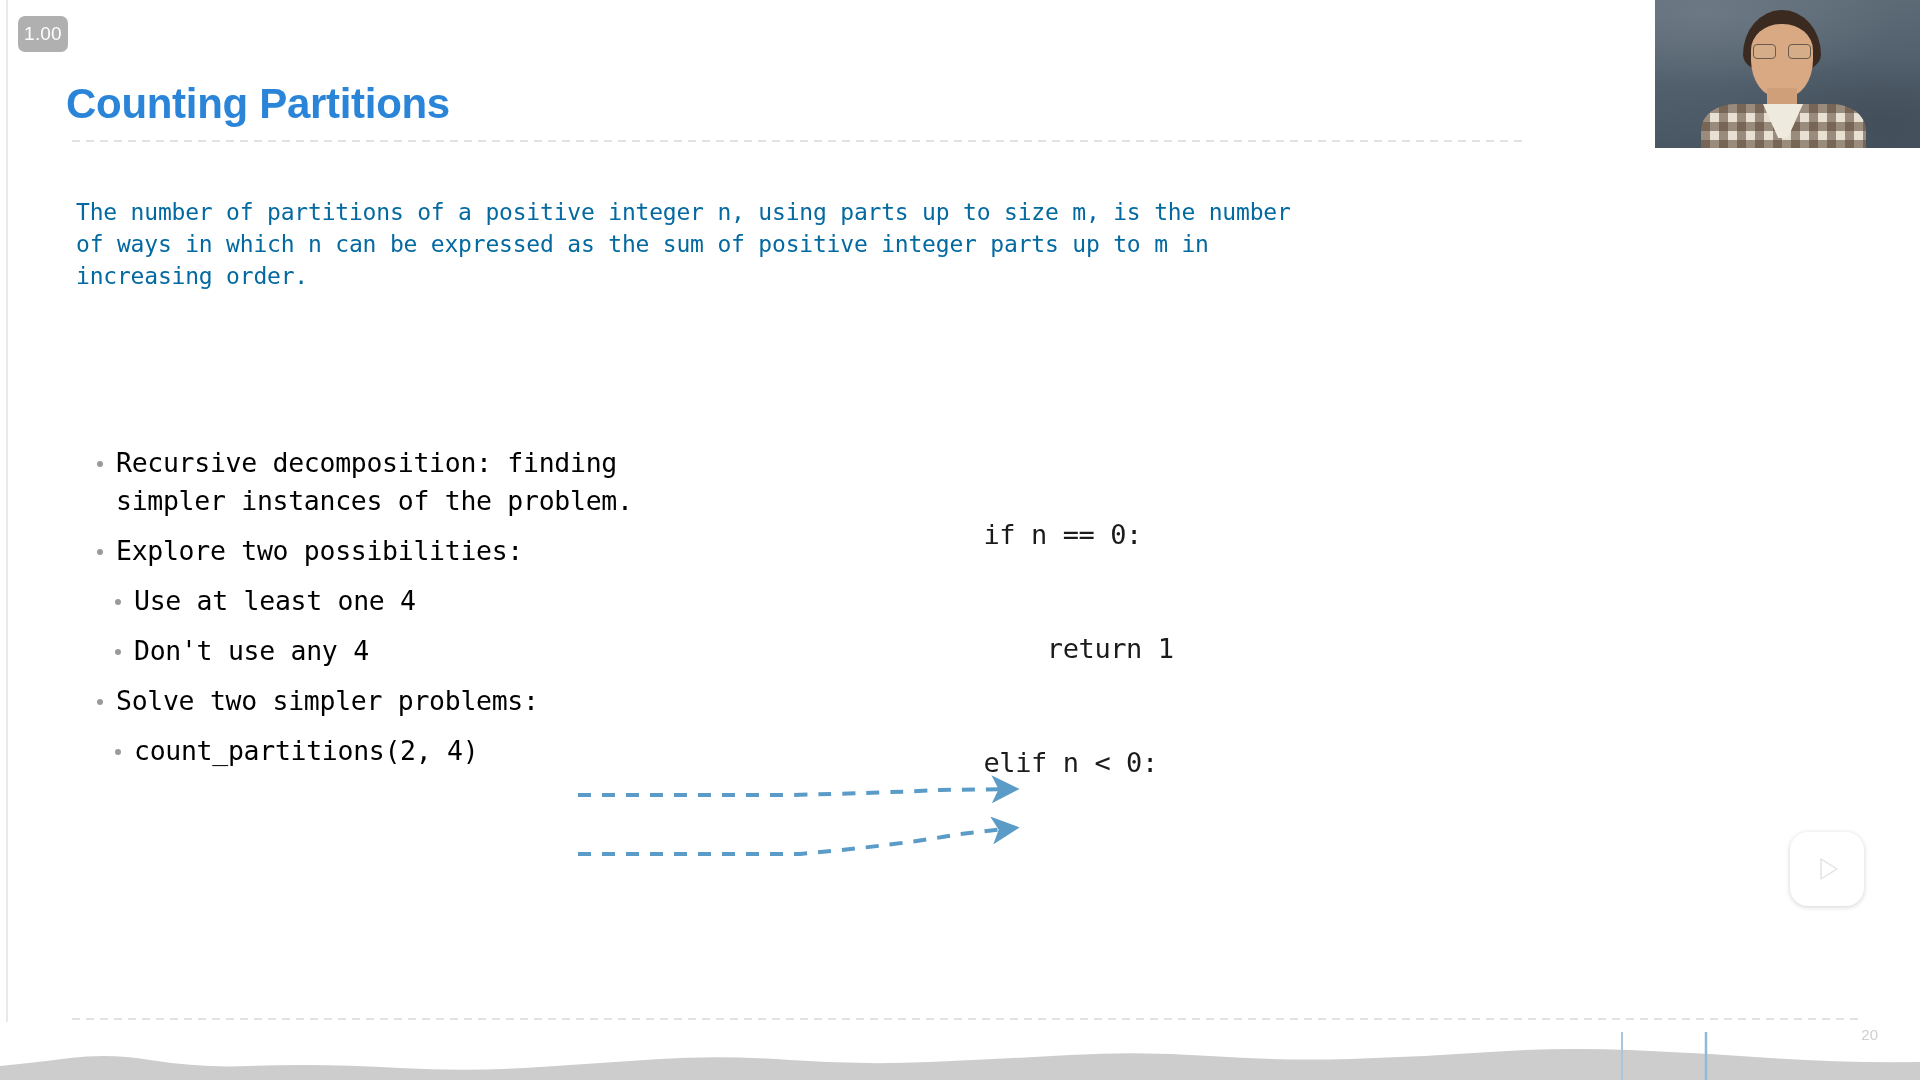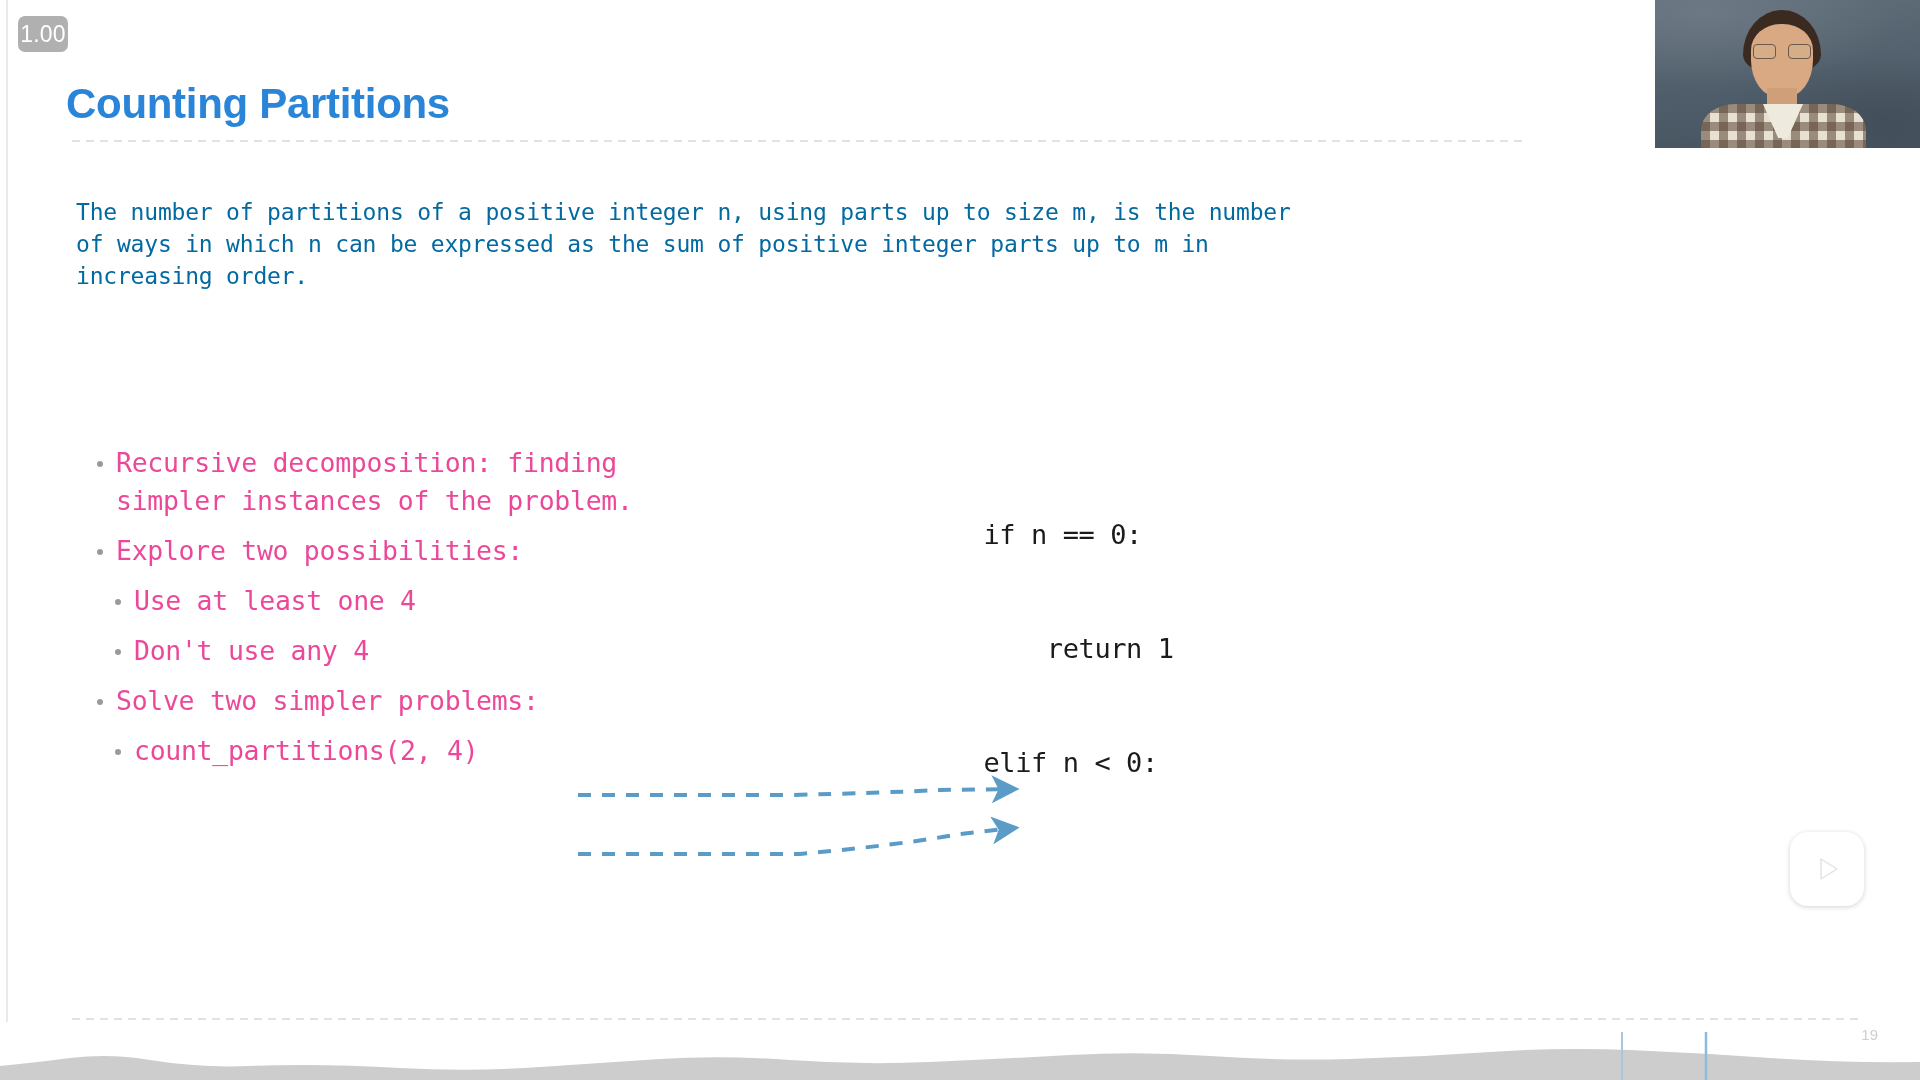--- a/index.html
+++ b/index.html
@@ -22,21 +22,21 @@
   }
 
   
   .speed-badge {
     position: absolute; left: 18px; top: 16px;
     width: 50px; height: 36px;
     background: #b0b0b0;
     border-radius: 7px;
     color: #ffffff;
     font-family: "Liberation Sans", sans-serif;
-    font-size: 23px;
+    font-size: 19px;
     display: flex; align-items: center; justify-content: center;
     letter-spacing: .2px;
   }
 
   
   .slide-title {
     position: absolute; left: 66px; top: 80px;
     font-family: "Liberation Sans", sans-serif;
     font-size: 42px;
     color: #2a85d8;
@@ -62,21 +62,21 @@
   }
 
   
   .bullets {
     position: absolute; left: 92px; top: 444px; width: 680px;
   }
   .bullet {
     position: relative;
     font-size: 26.5px;
     line-height: 38px;
-    color: #ec4899;
+    color: #000000;
     letter-spacing: -.3px;
     margin-bottom: 12px;
     white-space: pre-line;
   }
   .bullet.lvl1 { padding-left: 24px; }
   .bullet.lvl2 { padding-left: 42px; }
   .bullet::before {
     content: "";
     position: absolute;
     top: 17px;
@@ -255,21 +255,21 @@
     <div class="collar"></div>
   </div>
 
   <div class="play-overlay">
     <svg width="34" height="34" viewBox="0 0 34 34">
       <path d="M 11 7 L 27 17 L 11 27 Z" fill="#ffffff" stroke="#e2e2e2" stroke-width="1.4" stroke-linejoin="round"></path>
     </svg>
   </div>
 
   <div class="footer-rule"></div>
-  <div class="page-num">19</div>
+  <div class="page-num">20</div>
 
   <div class="waveform">
     <svg width="1920" height="48" viewBox="0 0 1920 48">
       <path d="M0,48 L0,34 Q40,30 70,26 Q110,21 150,28 Q200,36 250,34 Q320,31 400,36
                Q470,40 540,35 Q600,31 660,27 Q720,23 790,28 Q860,33 930,30 Q1000,27 1070,23
                Q1140,19 1210,24 Q1280,29 1350,27 Q1420,25 1490,20 Q1560,15 1630,18
                Q1700,21 1770,26 Q1840,31 1920,30 L1920,48 Z" fill="#cdcdcd"></path>
       <line x1="1622" y1="0" x2="1622" y2="48" stroke="#a9c6dd" stroke-width="2"></line>
       <line x1="1706" y1="0" x2="1706" y2="48" stroke="#8fbada" stroke-width="2.5"></line>
     </svg>

